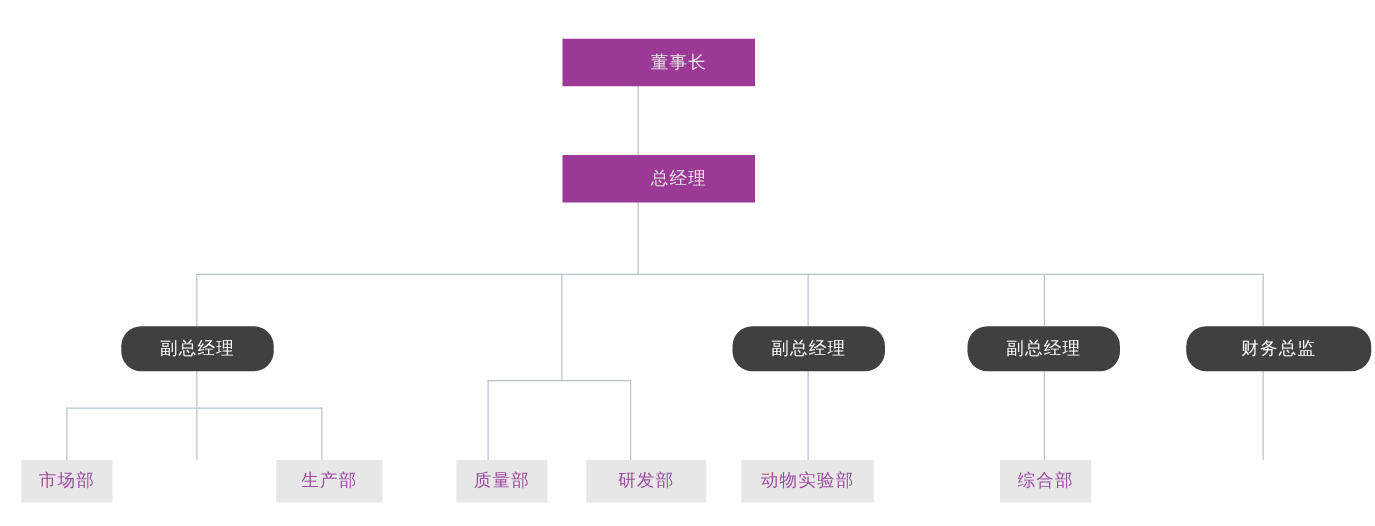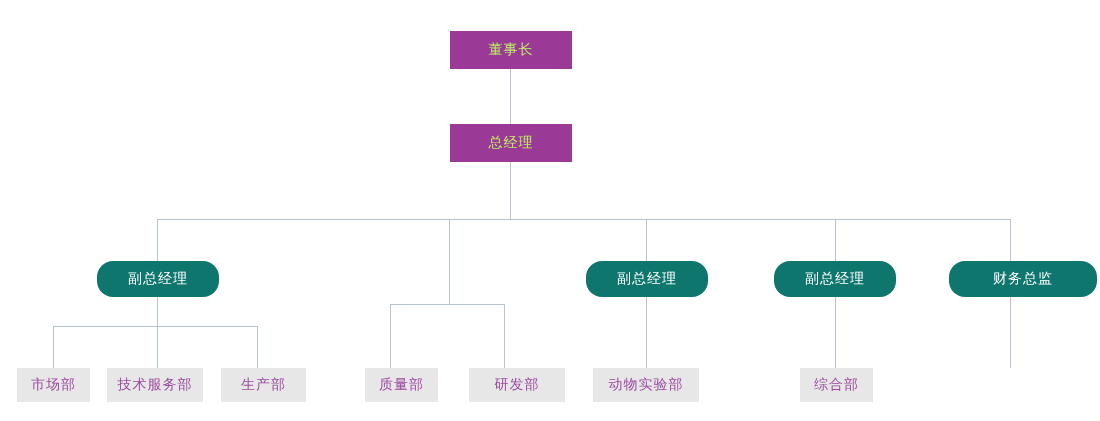--- a/index.html
+++ b/index.html
@@ -16,22 +16,22 @@
   .line.h{height:1px;}
   .node{
     position:absolute;
     display:flex;
     align-items:center;
     justify-content:center;
     font-size:14px;
     letter-spacing:1px;
     white-space:nowrap;
   }
-  .lvl1{background:#9b3a96;color:#bef264;}
-  .lvl2{background:#0f766e;color:#ffffff;border-radius:16px;}
+  .lvl1{background:#9b3a96;color:#e5e5e5;padding-left:32px;}
+  .lvl2{background:#404040;color:#ffffff;border-radius:16px;}
   .dept{background:#e7e7e7;color:#9c4ba0;font-family:Liberation Mono, monospace;}
 </style>
 </head>
 <body>
 
 <div class="stage">
 
   <div class="line v" style="left:510px;top:69px;height:55px"></div>
   <div class="line v" style="left:510px;top:162px;height:58px"></div>
   <div class="line h" style="left:157px;top:219px;width:854px"></div>
@@ -70,23 +70,20 @@
   <div class="node lvl2" style="left:774px;top:261px;width:122px;height:36px">
     <span>副总经理</span>
   </div>
   <div class="node lvl2" style="left:949px;top:261px;width:148px;height:36px">
     <span>财务总监</span>
   </div>
 
   <div class="node dept" style="left:17px;top:368px;width:73px;height:34px">
     <span>市场部</span>
   </div>
-  <div class="node dept" style="left:107px;top:368px;width:96px;height:34px">
-    <span>技术服务部</span>
-  </div>
   <div class="node dept" style="left:221px;top:368px;width:85px;height:34px">
     <span>生产部</span>
   </div>
   <div class="node dept" style="left:365px;top:368px;width:73px;height:34px">
     <span>质量部</span>
   </div>
   <div class="node dept" style="left:469px;top:368px;width:96px;height:34px">
     <span>研发部</span>
   </div>
   <div class="node dept" style="left:593px;top:368px;width:106px;height:34px">

